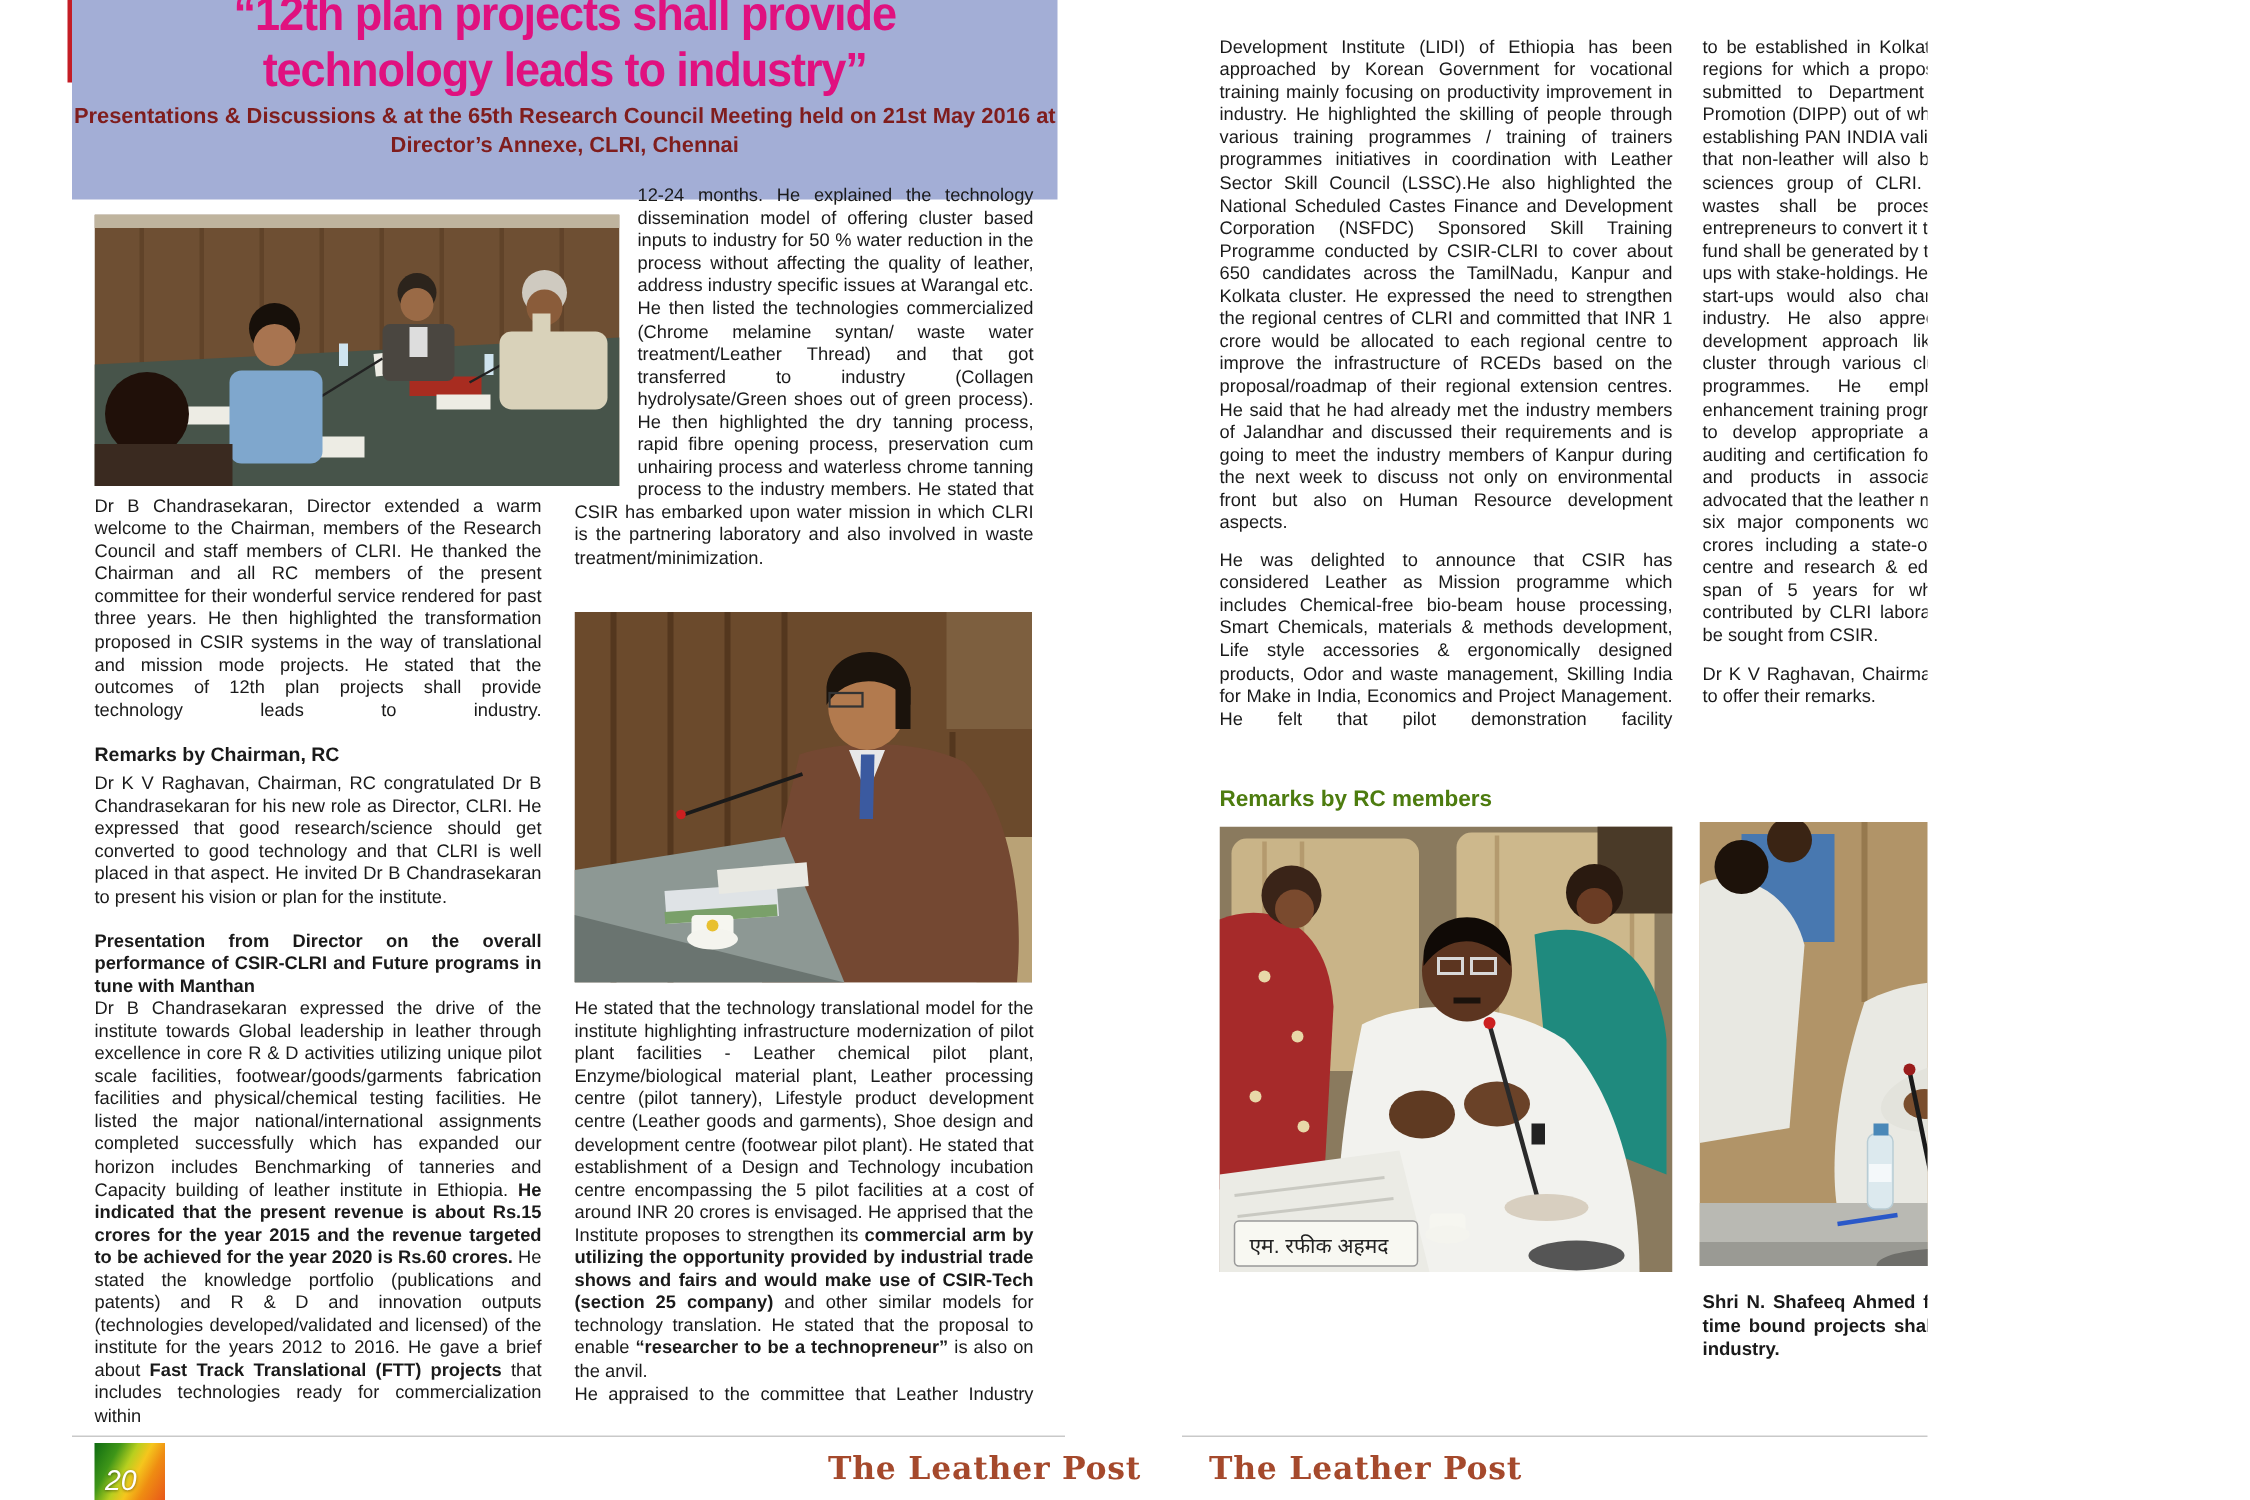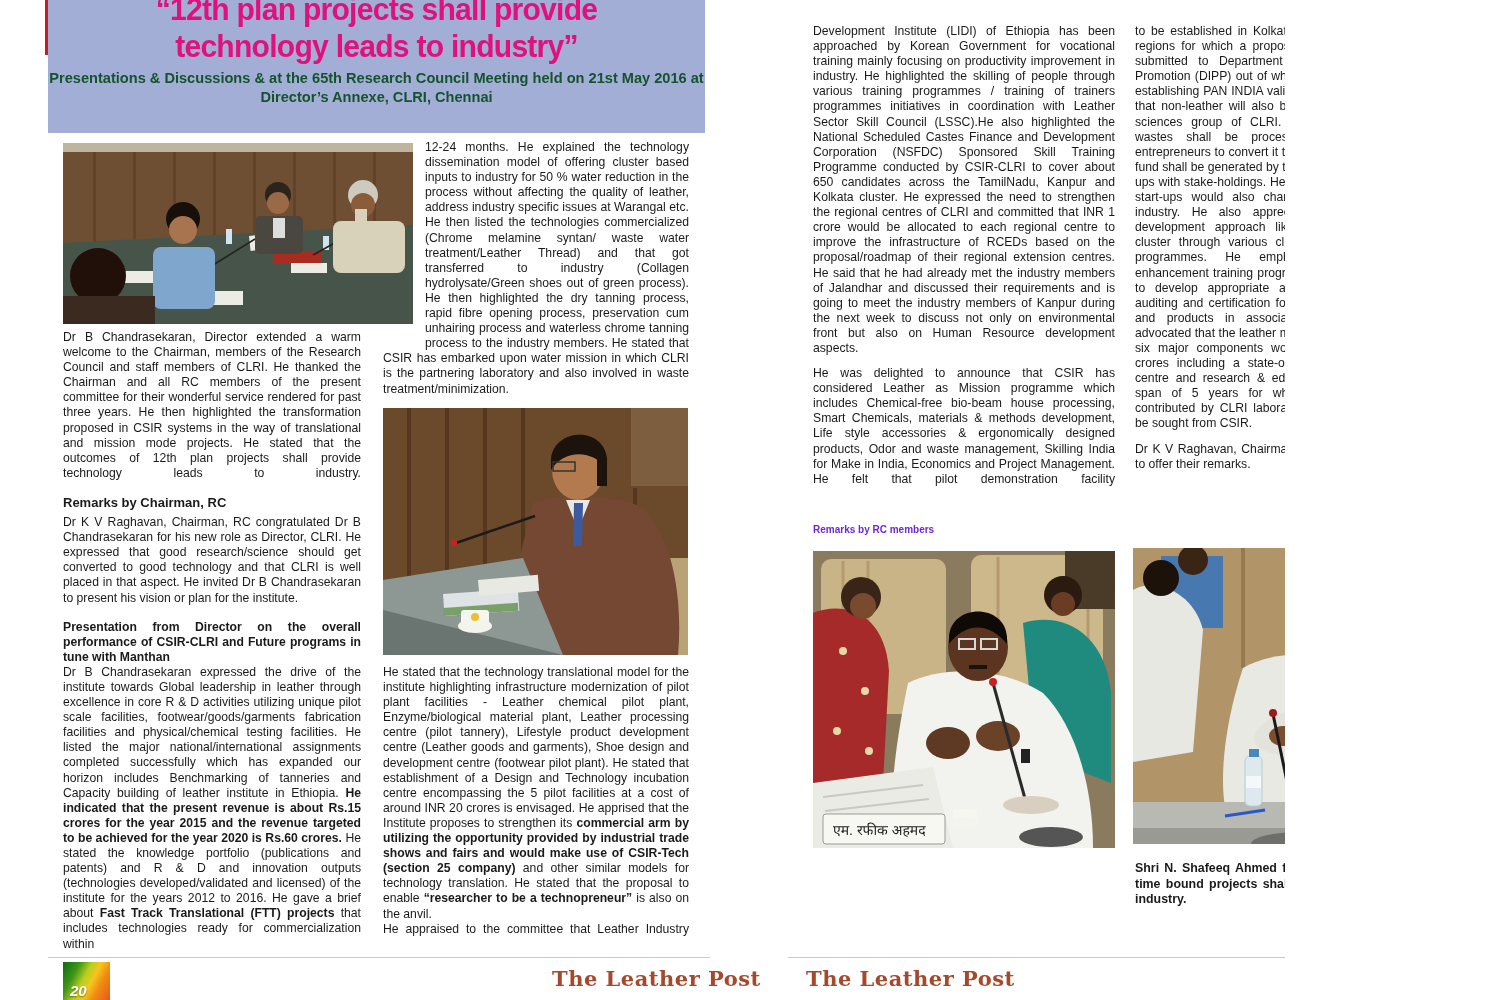--- a/index.html
+++ b/index.html
@@ -3,38 +3,38 @@
 <meta charset="utf-8">
 <style>
   html,body{margin:0;padding:0;background:#ffffff;}
   .canvas{position:relative;width:1285px;height:1000px;background:#ffffff;overflow:hidden;
           font-family:"Liberation Sans", sans-serif;color:#1a1a1a;}
   
   .red-strip{position:absolute;left:45px;top:0;width:7px;height:55px;background:#c41d25;}
   .header{position:absolute;left:48px;top:0;width:657px;height:133px;background:#a3aed6;overflow:hidden;text-align:center;}
   .title{margin-top:-9px;font-weight:bold;font-size:32px;line-height:37px;letter-spacing:-0.8px;
          color:#e0117f;transform:scaleX(0.94);transform-origin:center top;}
-  .subtitle{margin-top:4px;color:#14532d;font-weight:bold;font-size:14.6px;line-height:18.5px;}
+  .subtitle{margin-top:4px;color:#7f1d1d;font-weight:bold;font-size:14.6px;line-height:18.5px;}
   .tagline{margin-top:2px;color:#111111;font-weight:bold;font-style:italic;font-size:13.2px;}
   
   .col{position:absolute;text-align:justify;font-size:12.2px;line-height:15.1px;}
   .col p{margin:0;}
   .cont{text-align-last:justify;}
   .h-small{font-weight:bold;font-size:13px;margin:0;}
-  .h-big{position:absolute;font-weight:bold;font-size:10px;color:#6d28d9;}
+  .h-big{position:absolute;font-weight:bold;font-size:15px;color:#4d7c0f;}
   .mt14{margin-top:14px!important;} .mt5{margin-top:5px!important;} .mt10{margin-top:10px!important;}
   .bold-just{font-weight:bold;}
   .caption{position:absolute;width:302px;font-weight:bold;font-size:12.4px;line-height:15.5px;text-align:justify;}
   .spacer{float:left;width:42px;height:205px;}
   .photo{position:absolute;display:block;}
   
   .rule{position:absolute;height:1px;background:#c9c9c9;}
   .badge{position:absolute;width:47px;height:38px;
          background:linear-gradient(118deg,#0e6b12 0%,#3f9618 26%,#b8cf1f 44%,#f5c61d 58%,#ef8c12 74%,#e8571a 100%);}
-  .badge span{position:absolute;left:7px;bottom:1px;color:#fff;font-weight:bold;font-style:italic;font-size:15px;
+  .badge span{position:absolute;left:7px;bottom:1px;color:#fff;font-weight:normal;font-style:italic;font-size:19px;
               text-shadow:0 1px 2px rgba(0,0,0,.45);}
   .mag-name{position:absolute;color:#a5492c;font-family:"DejaVu Serif", serif;font-weight:bold;
             font-size:21px;letter-spacing:0.5px;}
 </style>
 </head>
 <body>
 
 <div class="canvas">
 
   <div class="red-strip"></div>
@@ -95,21 +95,21 @@
   </svg>
 
   <div class="col" style="left:63px;top:330px;width:298px;">
     <p class="cont">Dr B Chandrasekaran, Director extended a warm welcome to the Chairman, members of the Research Council and staff members of CLRI. He thanked the Chairman and all RC members of the present committee for their wonderful service rendered for past three years. He then highlighted the transformation proposed in CSIR systems in the way of translational and mission mode projects. He stated that the outcomes of 12th plan projects shall provide technology leads to industry.</p>
     <p class="h-small mt14">Remarks by Chairman, RC</p>
     <p class="mt5">Dr K V Raghavan, Chairman, RC congratulated Dr B Chandrasekaran for his new role as Director, CLRI. He expressed that good research/science should get converted to good technology and that CLRI is well placed in that aspect. He invited Dr B Chandrasekaran to present his vision or plan for the institute.</p>
     <p class="bold-just mt14">Presentation from Director on the overall performance of CSIR-CLRI and Future programs in tune with Manthan</p>
     <p class="cont"><span>Dr B Chandrasekaran expressed the drive of the institute towards Global leadership in leather through excellence in core R &amp; D activities utilizing unique pilot scale facilities, footwear/goods/garments fabrication facilities and physical/chemical testing facilities. He listed the major national/international assignments completed successfully which has expanded our horizon includes Benchmarking of tanneries and Capacity building of leather institute in Ethiopia. </span><b>He indicated that the present revenue is about Rs.15 crores for the year 2015 and the revenue targeted to be achieved for the year 2020 is Rs.60 crores. </b><span>He stated the knowledge portfolio (publications and patents) and R &amp; D and innovation outputs (technologies developed/validated and licensed) of the institute for the years 2012 to 2016. He gave a brief about </span><b>Fast Track Translational (FTT) projects</b><span> that includes technologies ready for commercialization within</span></p>
   </div>
 
-  <div class="col" style="left:383px;top:140px;width:306px;">
+  <div class="col" style="left:383px;top:123px;width:306px;">
     <div class="spacer"></div>
     <p>12-24 months. He explained the technology dissemination model of offering cluster based inputs to industry for 50 % water reduction in the process without affecting the quality of leather, address industry specific issues at Warangal etc. He then listed the technologies commercialized (Chrome melamine syntan/ waste water treatment/Leather Thread) and that got transferred to industry (Collagen hydrolysate/Green shoes out of green process). He then highlighted the dry tanning process, rapid fibre opening process, preservation cum unhairing process and waterless chrome tanning process to the industry members. He stated that CSIR has embarked upon water mission in which CLRI is the partnering laboratory and also involved in waste treatment/minimization.</p>
   </div>
 
   <svg class="photo" style="left:383px;top:408px;" width="305" height="247" viewBox="0 0 305 247">
     <rect width="305" height="247" fill="#6b4a2c"></rect>
     <g fill="#54371e">
         <rect x="24" width="4" height="247"></rect>
         <rect x="62" width="4" height="247"></rect>
       <rect x="100" width="4" height="200"></rect>

